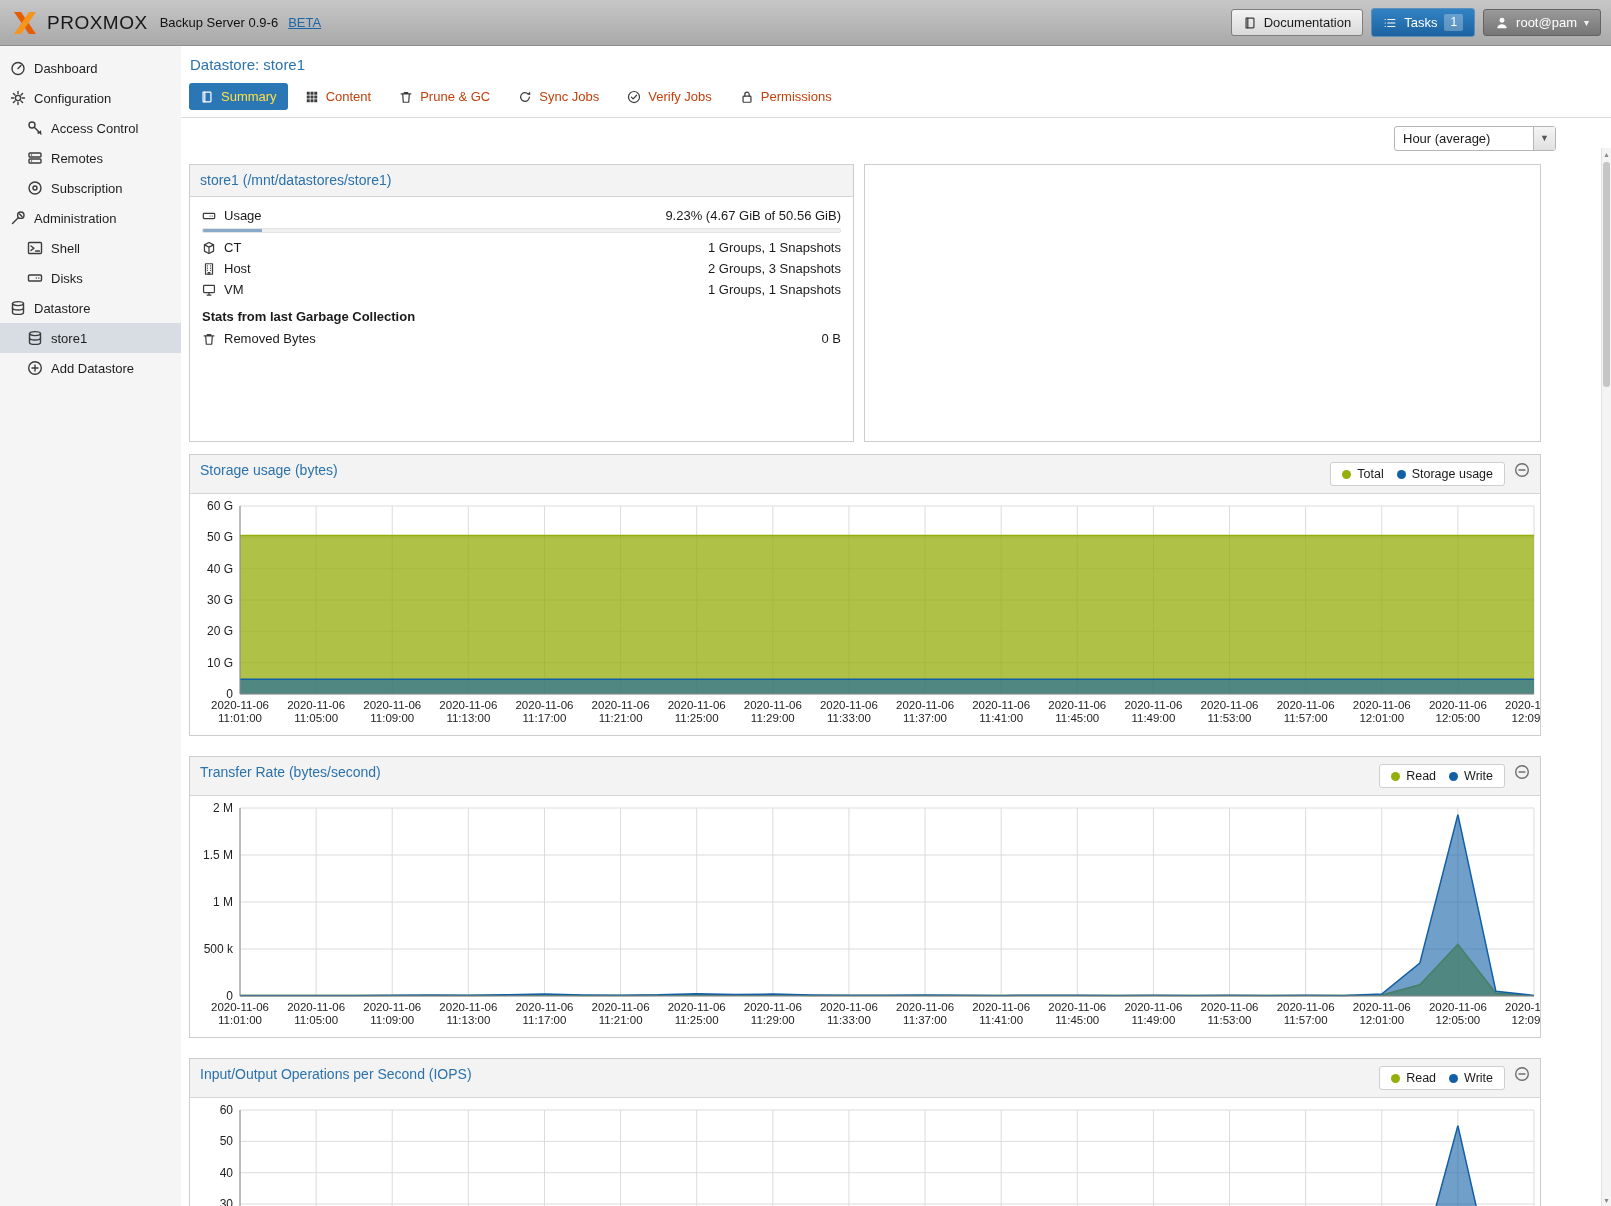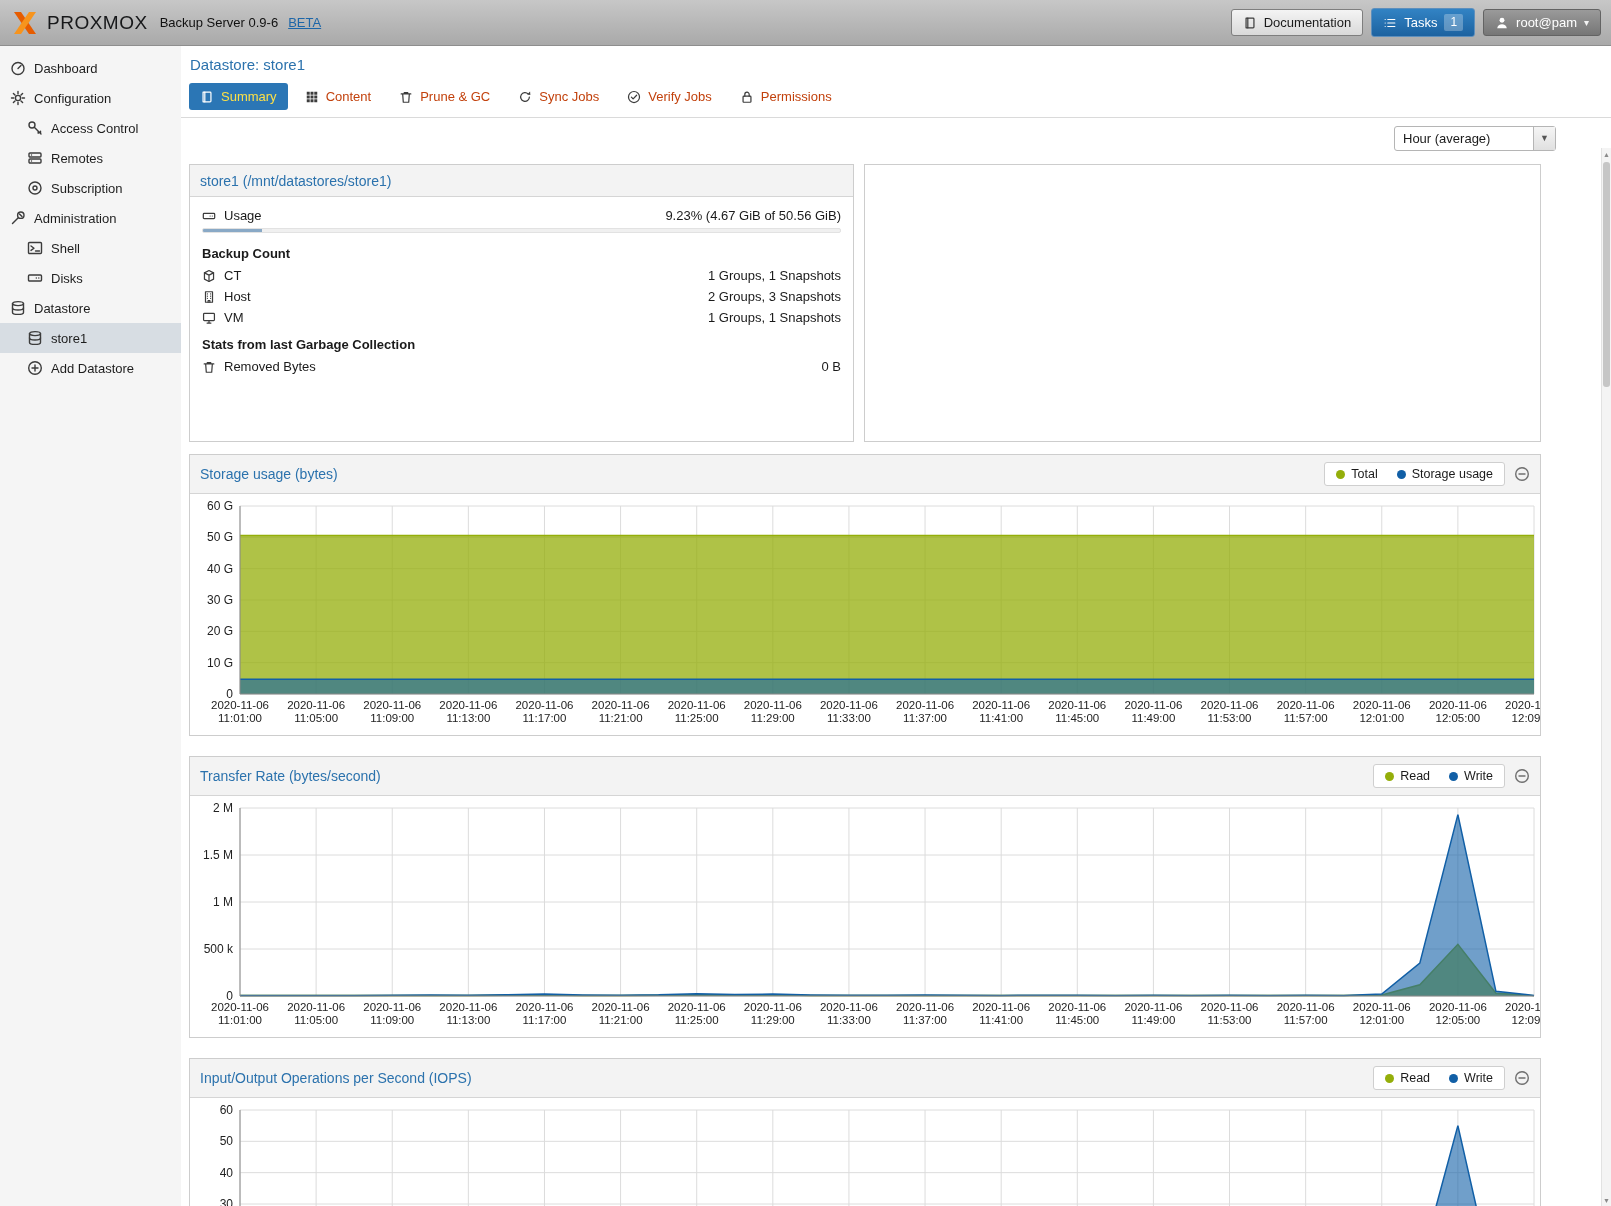--- a/index.html
+++ b/index.html
@@ -42,35 +42,35 @@
 .tab.active{background:#2b76b5;color:#fde047}
 .tab.active .icon{color:#fff}
 .toolbar{display:flex;justify-content:flex-end;align-items:center;height:40px;margin-right:55px}
 .combo{display:flex;align-items:center;width:162px;height:25px;border:1px solid #b5b5b5;border-radius:3px;background:#fff;cursor:pointer}
 .combo-text{flex:1;padding:0 8px}
 .trigger{width:22px;height:100%;border-left:1px solid #b5b5b5;background:linear-gradient(#f5f5f5,#e0e0e0);display:flex;align-items:center;justify-content:center;color:#555;font-size:9px}
 
 .content{padding:6px 0 0 8px;width:1360px}
 .row-top{display:flex;gap:10px;margin-bottom:12px}
 .panel{border:1px solid #cdcdcd;background:#fff}
-.panel-hd{display:flex;align-items:center;background:#f3f3f3;border-bottom:1px solid #d5d5d5;padding:7px 10px;min-height:32px}
+.panel-hd{display:flex;background:#f3f3f3;border-bottom:1px solid #d5d5d5;padding:7px 10px;min-height:32px}
 .panel-title{color:#2b72ad;font-size:14px;flex:1}
 .hd-tools{display:flex;gap:9px;color:#5a5a5a;align-items:center}
 .hd-tools .icon{width:15px;height:15px;cursor:pointer}
 .summary-panel{width:665px;height:278px}
 .comment-panel{flex:1;height:278px}
 .panel-bd{padding:8px 12px}
 .kv{display:flex;align-items:center;gap:8px;padding:3px 0;font-size:13px}
 .kv .val{margin-left:auto}
 .section-hd{font-weight:bold;padding:9px 0 4px}
 .progress{height:5px;background:#f0f0f0;border:1px solid #e2e2e2;border-radius:2px;margin:2px 0 4px;overflow:hidden}
 .progress-fill{height:100%;background:#89a9c6}
 
 .chart-panel{margin-bottom:20px}
-.legend{display:flex;align-items:center;gap:19px;background:#fff;border:1px solid #cfcfcf;border-radius:3px;padding:4px 11px;margin-right:9px}
+.legend{display:flex;align-items:center;gap:13px;background:#fff;border:1px solid #cfcfcf;border-radius:3px;padding:4px 11px;margin-right:9px}
 .legend-item{display:flex;align-items:center;gap:6px;font-size:12.5px;cursor:pointer}
 .dot{width:9px;height:9px;border-radius:50%}
 .collapse-btn{width:16px;height:16px;color:#707070;cursor:pointer}
 .chart-body{padding:6px 8px 4px 4px;overflow:hidden}
 
 
 .scrollbar{position:absolute;top:148px;right:0;bottom:0;width:10px;background:#f4f4f4;border-left:1px solid #e2e2e2}
 .sb-arrow{position:absolute;left:0;width:100%;height:12px;color:#8a8a8a;font-size:7px;display:flex;align-items:center;justify-content:center;cursor:pointer}
 .sb-up{top:0}.sb-down{bottom:0}
 .sb-thumb{position:absolute;left:1px;top:14px;width:7px;height:225px;background:#c6c6c6;border-radius:3px;cursor:pointer}
@@ -318,21 +318,20 @@
                   <rect x="1.5" y="5" width="13" height="6" rx="1"></rect>
                   <path d="M11.8 8h.01M9.3 8h.01"></path>
                 </svg>
               </span>
             <span>Usage</span>
             <span class="val">9.23% (4.67 GiB of 50.56 GiB)</span>
           </div>
           <div class="progress">
             <div class="progress-fill" style="width: 9.23%;"></div>
           </div>
-          <div class="section-hd">Backup Count</div>
           <div class="kv">
             <span class="icon small">
                 <svg viewBox="0 0 16 16">
                   <path d="M8 1.8l5.2 2.6v7.2L8 14.2l-5.2-2.6V4.4z"></path>
                   <path d="M2.8 4.4L8 7l5.2-2.6M8 7v7.2"></path>
                 </svg>
               </span>
             <span>CT</span>
             <span class="val">1 Groups, 1 Snapshots</span>
           </div>

